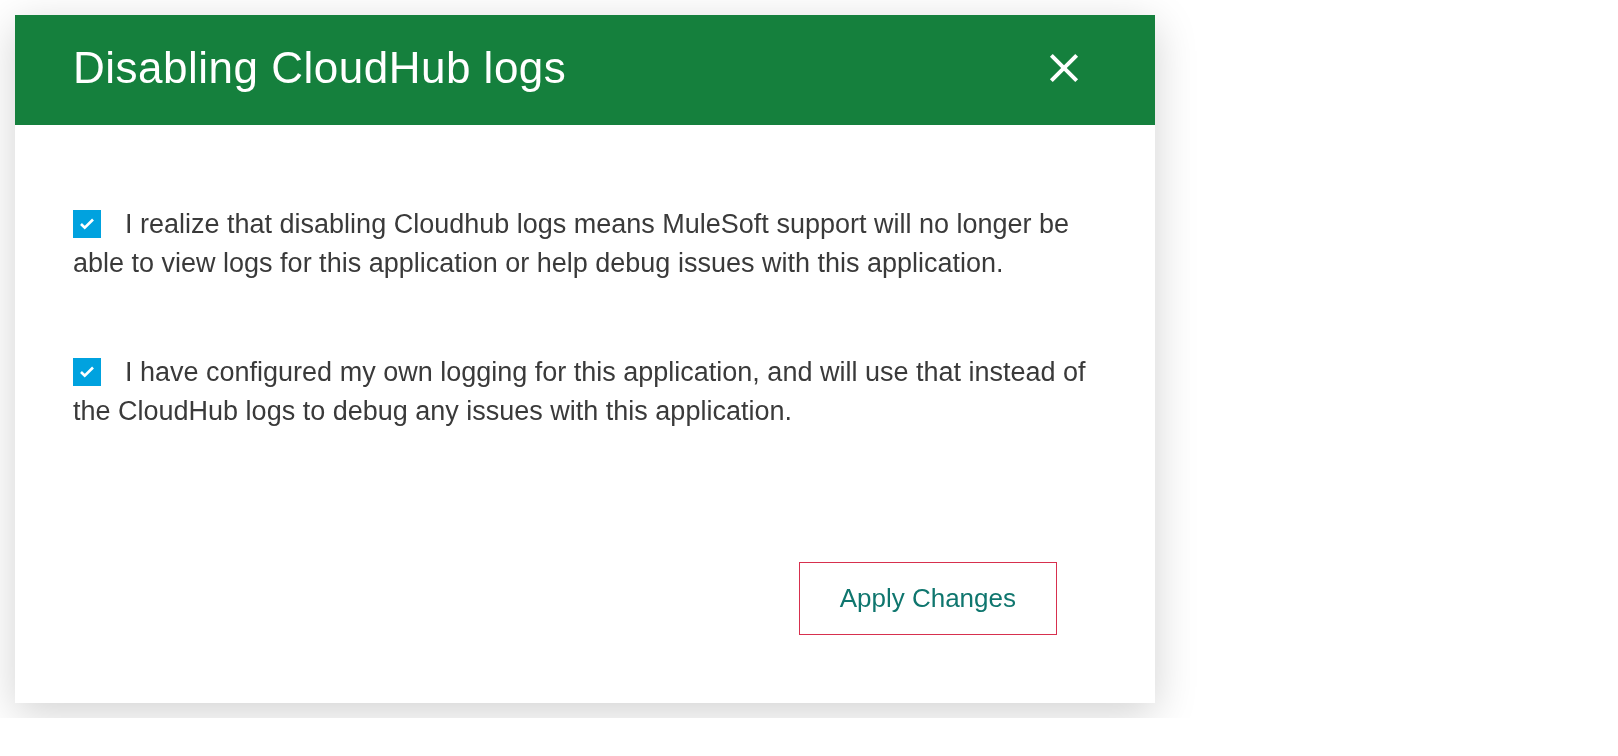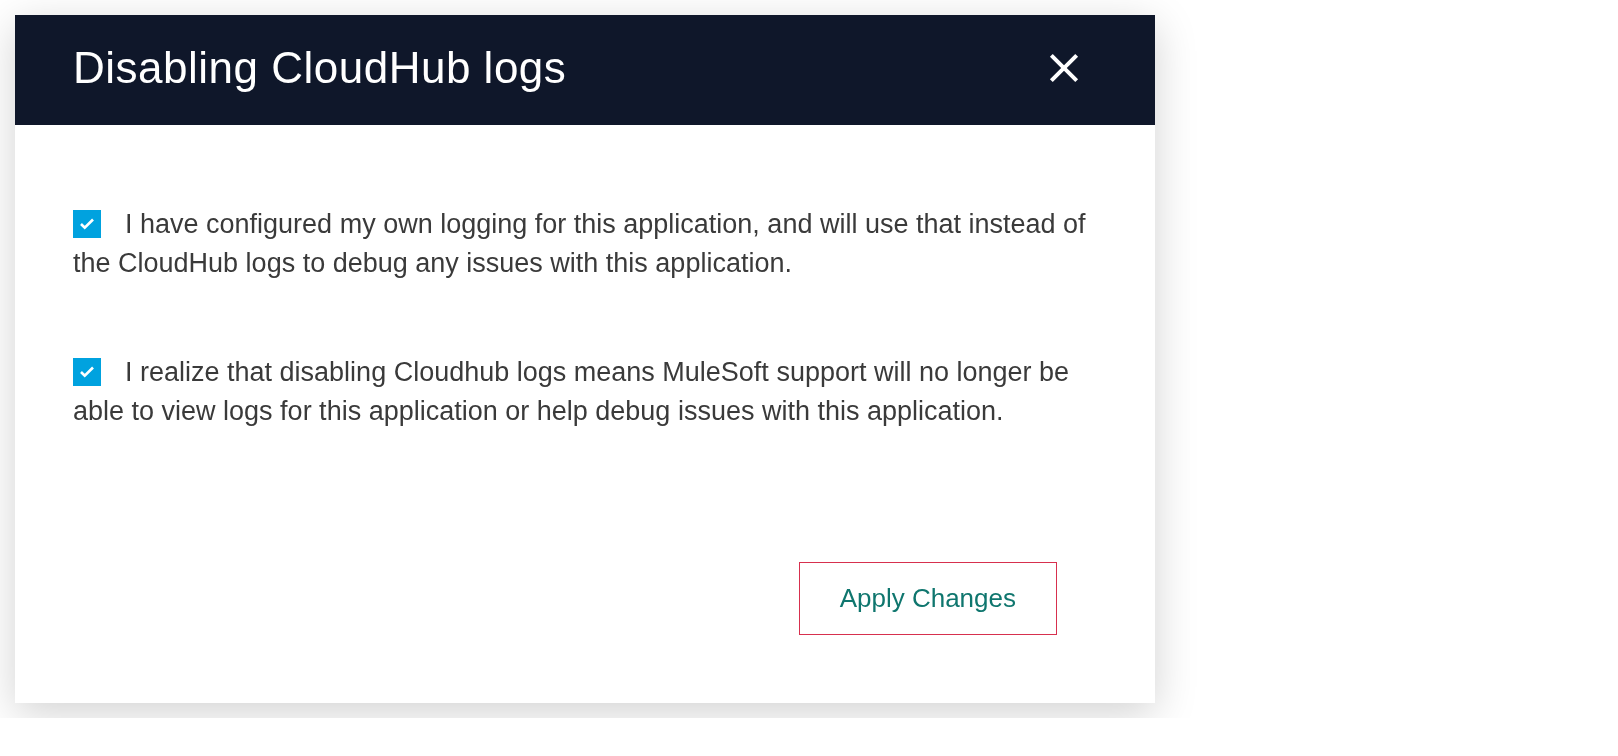--- a/index.html
+++ b/index.html
@@ -14,21 +14,21 @@
       padding: 15px;
     }
 
     .dialog {
       width: 1140px;
       background: #ffffff;
       box-shadow: 0 10px 40px rgba(0, 0, 0, 0.18);
     }
 
     .dialog-header {
-      background: #0f172a;
+      background: #15803d;
       padding: 28px 68px 32px 58px;
       display: flex;
       align-items: center;
       justify-content: space-between;
     }
 
     .dialog-title {
       color: #ffffff;
       font-size: 44px;
       font-weight: 300;
@@ -135,32 +135,32 @@
 
   <div class="dialog-body">
 
     <div class="checkbox-row">
       <div class="checkbox">
         <svg viewBox="0 0 24 24">
           <polyline points="4 12 9 17 20 6"></polyline>
         </svg>
       </div>
       <div class="checkbox-text-wrap">
-        <p class="checkbox-label">I have configured my own logging for this application, and will use that instead of the CloudHub logs to debug any issues with this application.</p>
+        <p class="checkbox-label">I realize that disabling Cloudhub logs means MuleSoft support will no longer be able to view logs for this application or help debug issues with this application.</p>
       </div>
     </div>
 
     <div class="checkbox-row">
       <div class="checkbox">
         <svg viewBox="0 0 24 24">
           <polyline points="4 12 9 17 20 6"></polyline>
         </svg>
       </div>
       <div class="checkbox-text-wrap">
-        <p class="checkbox-label">I realize that disabling Cloudhub logs means MuleSoft support will no longer be able to view logs for this application or help debug issues with this application.</p>
+        <p class="checkbox-label">I have configured my own logging for this application, and will use that instead of the CloudHub logs to debug any issues with this application.</p>
       </div>
     </div>
 
     <div class="dialog-footer">
       <button class="apply-button">Apply Changes</button>
     </div>
 
   </div>
 
 </div>

